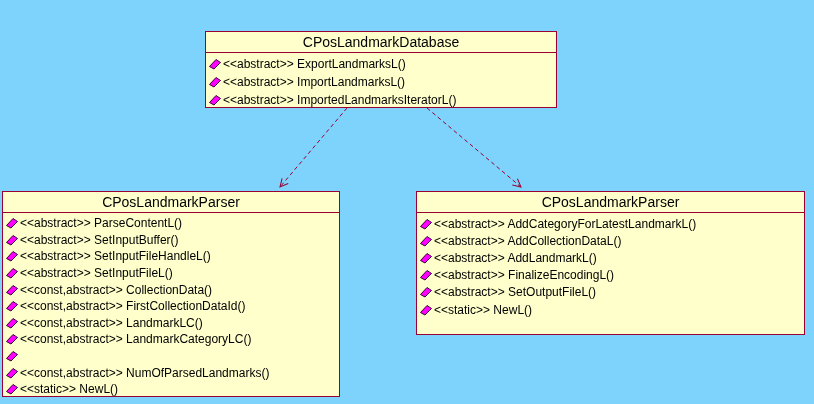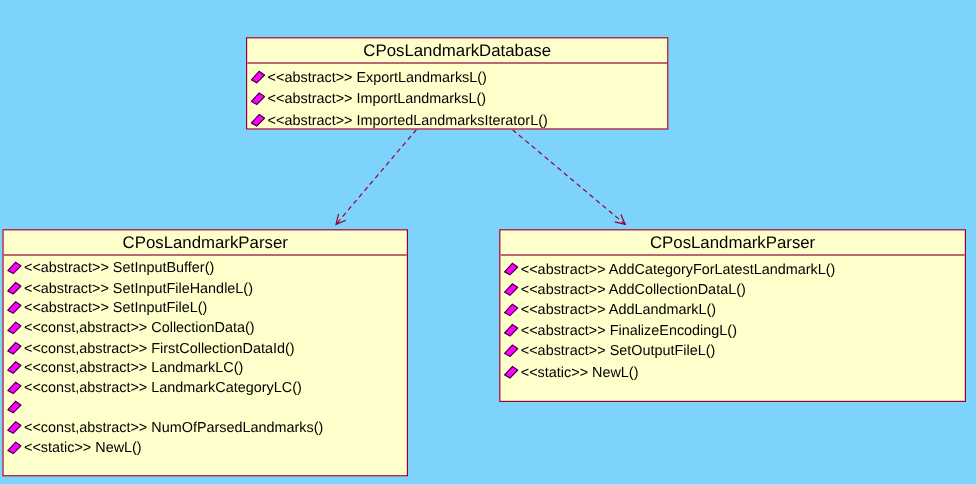--- a/index.html
+++ b/index.html
@@ -57,20 +57,26 @@
             <polygon points="0.5,8.5 7,1.5 11.5,4.5 5,11"></polygon>
           </svg>
         <span class="mt">&lt;&lt;abstract&gt;&gt; ImportedLandmarksIteratorL()</span>
       </div>
     </div>
   </div>
 
   <div class="uml-class c-parser">
     <div class="uml-title">CPosLandmarkParser</div>
     <div class="uml-methods">
+      <div class="m">
+        <svg class="ic" viewBox="0 0 12 12">
+            <polygon points="0.5,8.5 7,1.5 11.5,4.5 5,11"></polygon>
+          </svg>
+        <span class="mt">&lt;&lt;abstract&gt;&gt; ParseContentL()</span>
+      </div>
       <div class="m">
         <svg class="ic" viewBox="0 0 12 12">
             <polygon points="0.5,8.5 7,1.5 11.5,4.5 5,11"></polygon>
           </svg>
         <span class="mt">&lt;&lt;abstract&gt;&gt; SetInputBuffer()</span>
       </div>
       <div class="m">
         <svg class="ic" viewBox="0 0 12 12">
             <polygon points="0.5,8.5 7,1.5 11.5,4.5 5,11"></polygon>
           </svg>

